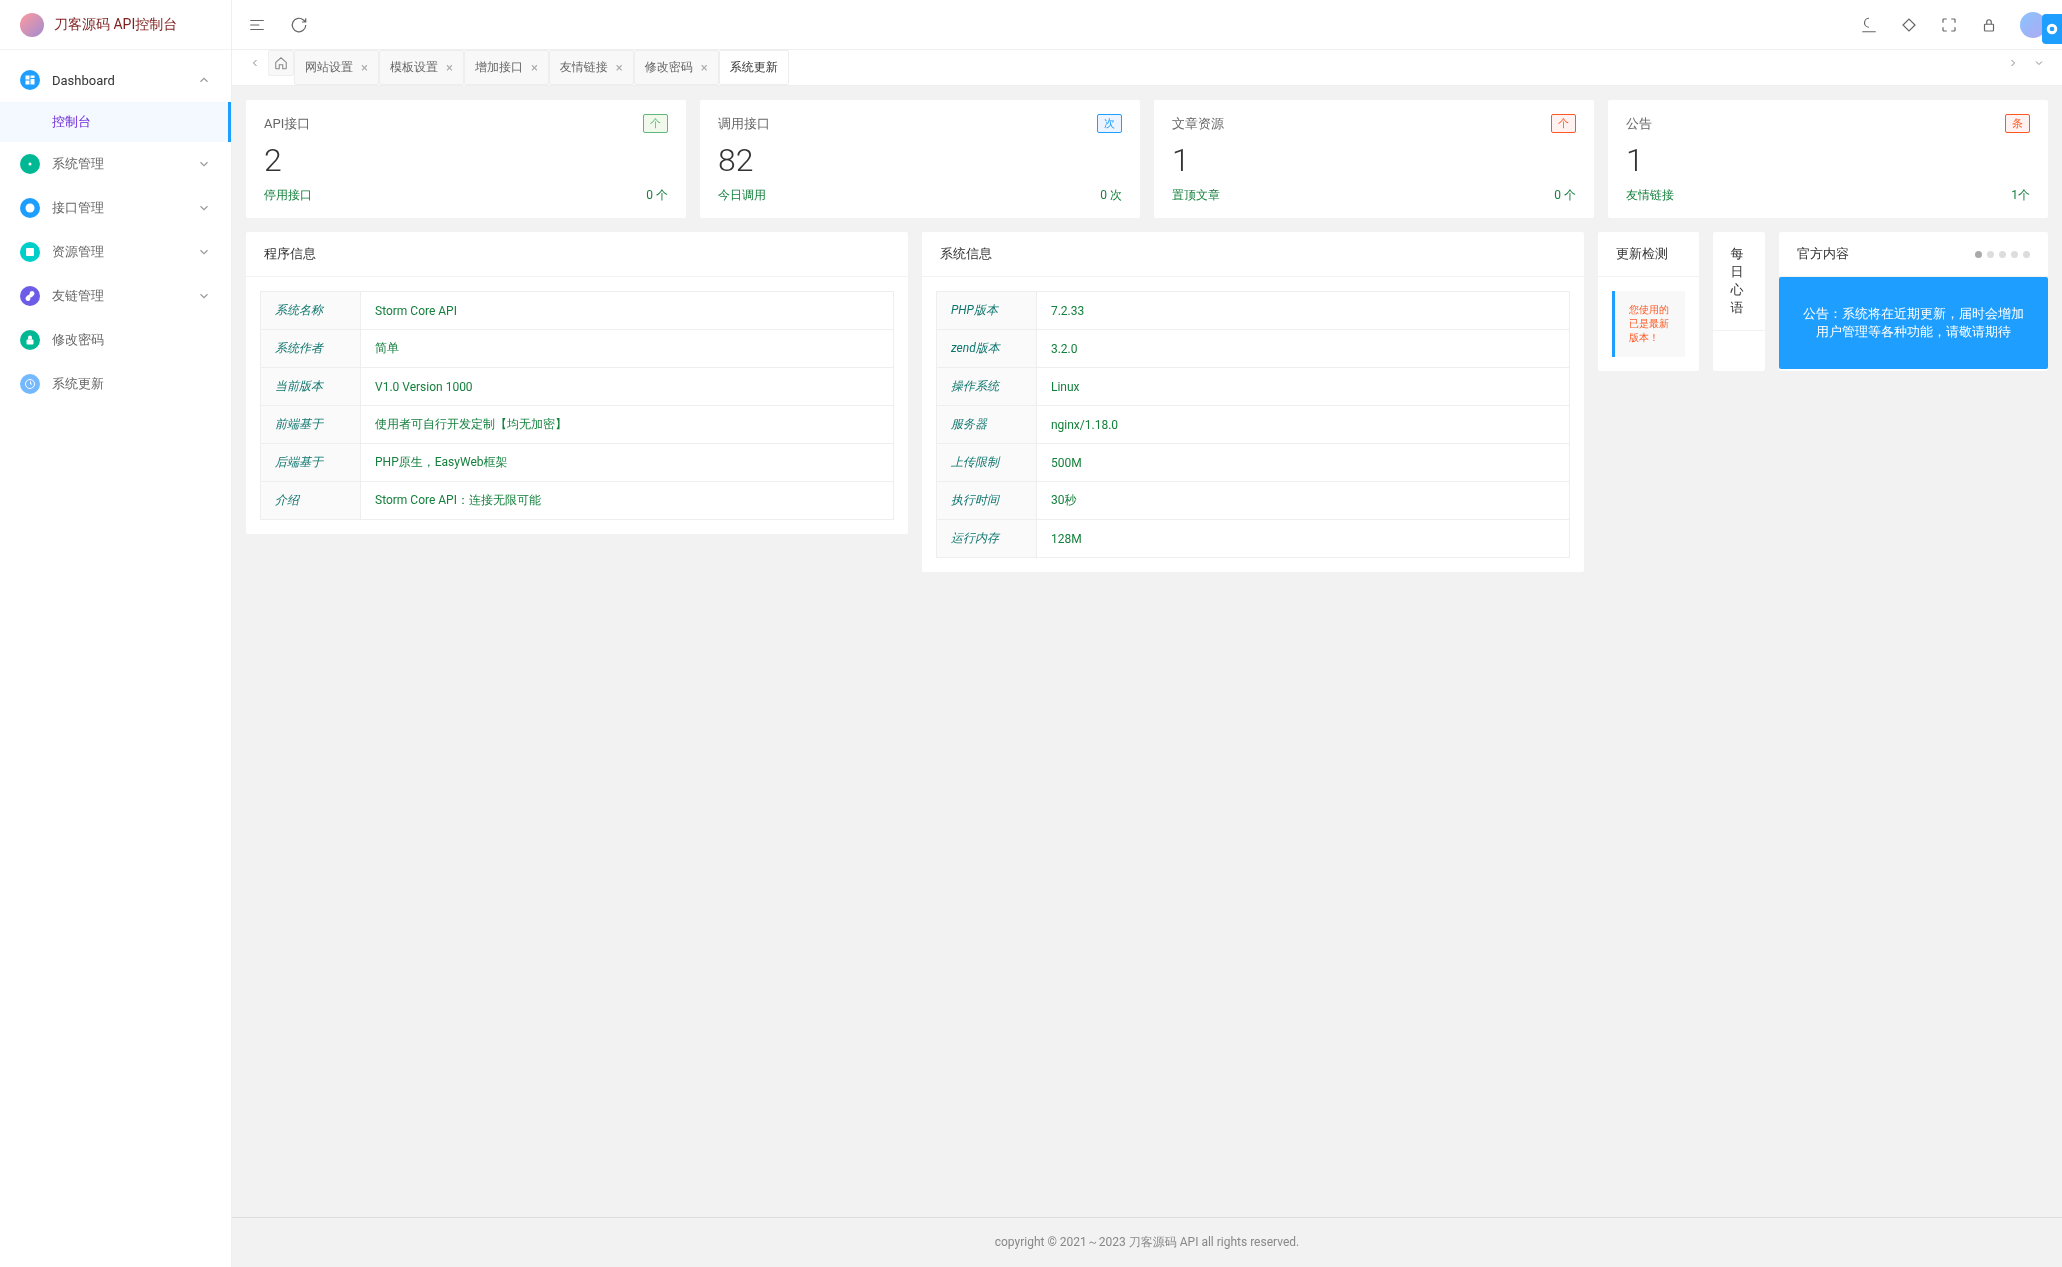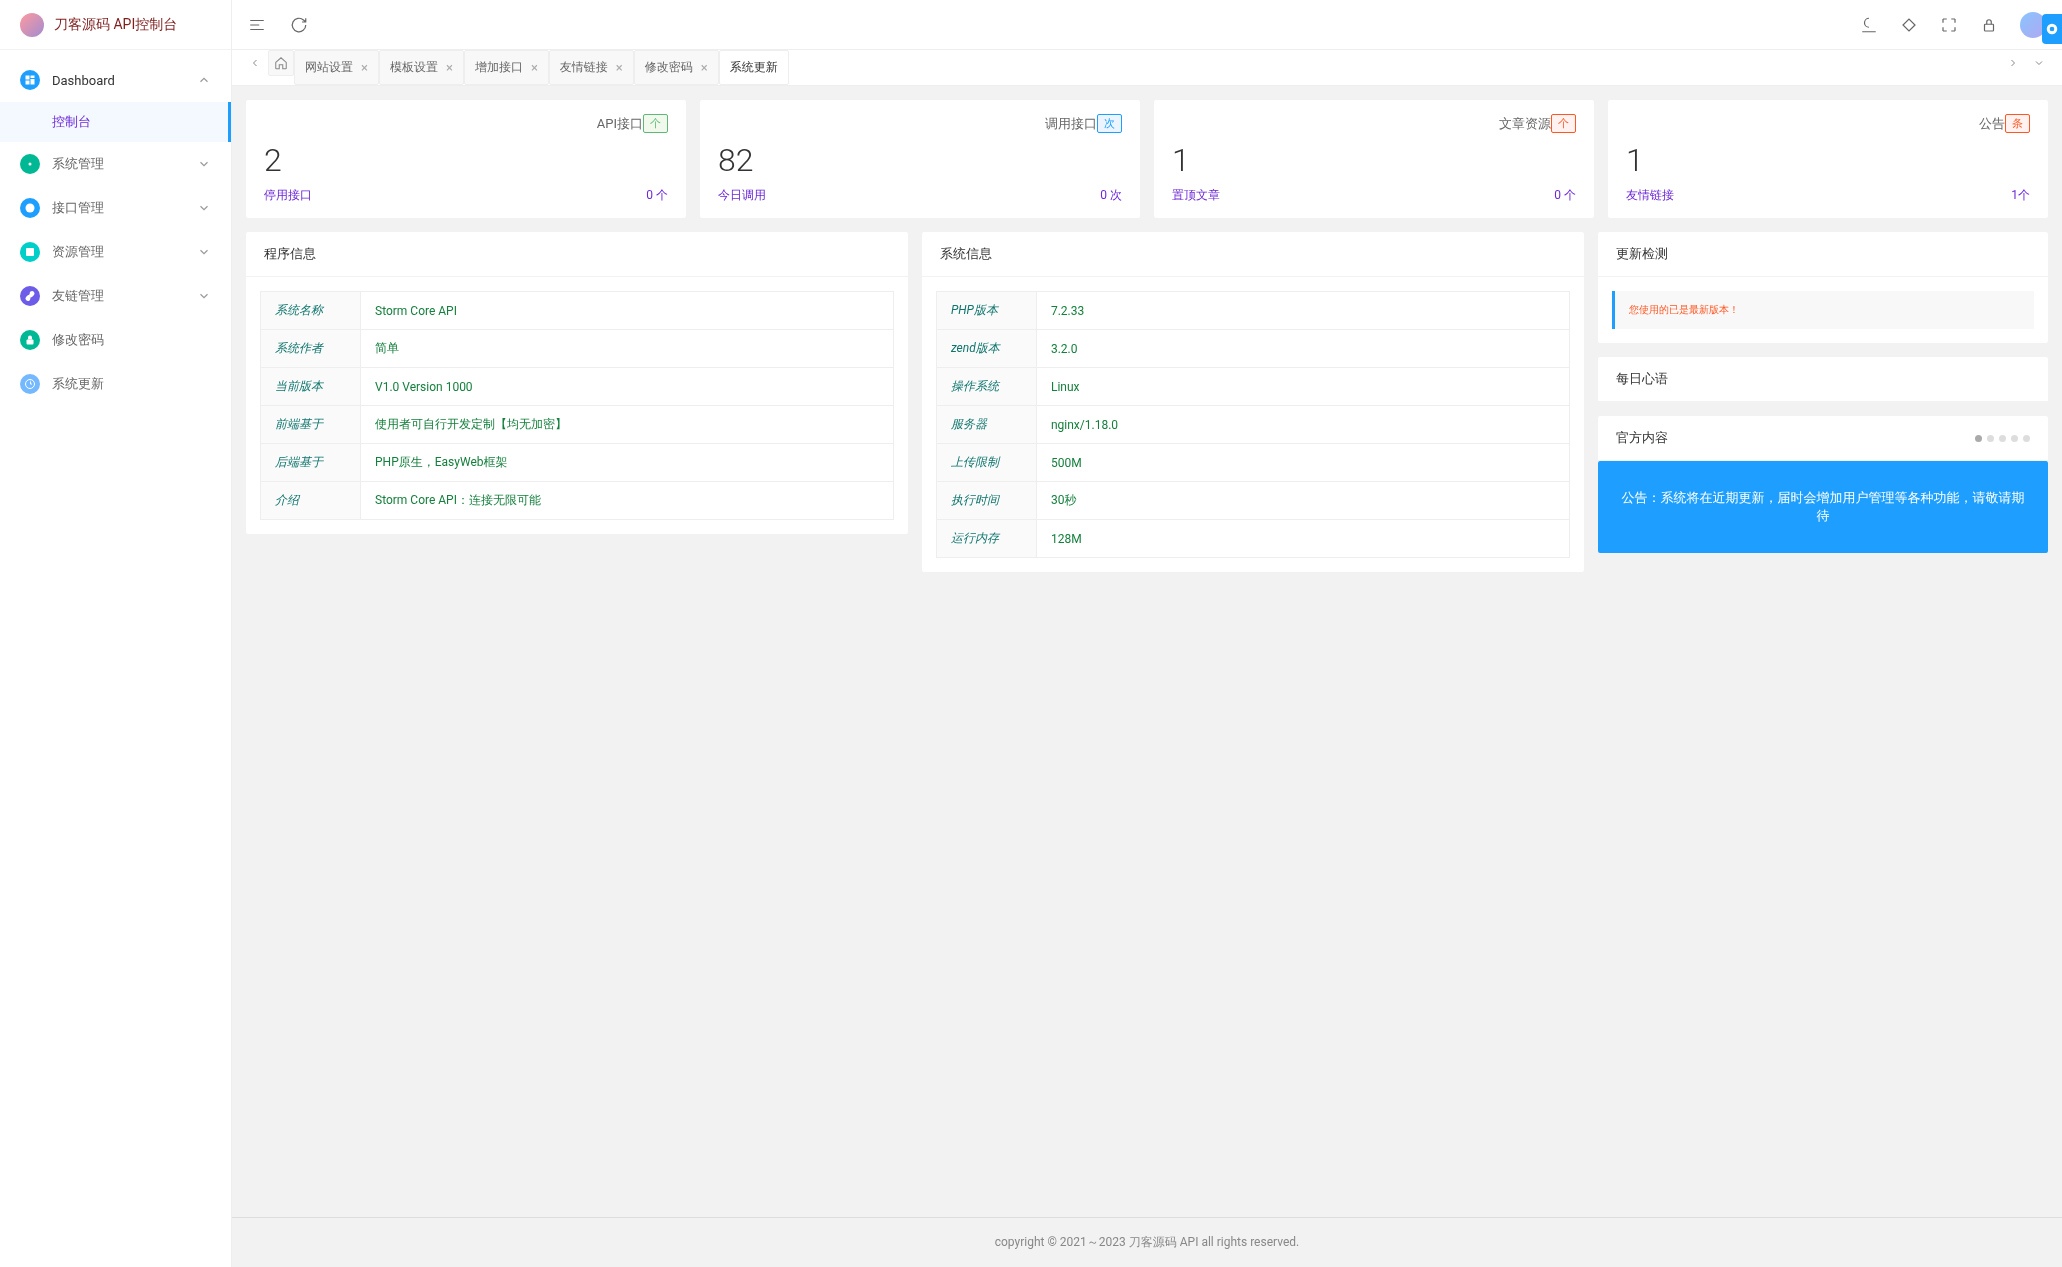--- a/index.html
+++ b/index.html
@@ -38,36 +38,36 @@
 .tab-btn{width:26px;height:26px;display:flex;align-items:center;justify-content:center;cursor:pointer;color:#888;border:1px solid transparent;border-radius:2px;}
 .tab-btn.home{border:1px solid #eee;background:#f8f8f8;}
 .tab{display:flex;align-items:center;padding:4px 10px;border:1px solid #eee;border-radius:2px;background:#f8f8f8;font-size:12px;color:#666;cursor:pointer;gap:8px;}
 .tab.active{background:#fff;color:#333;}
 .tab-close{color:#aaa;font-size:13px;line-height:1;}
 .tab-spacer{flex:1;}
 .tab-nav{width:26px;height:26px;display:flex;align-items:center;justify-content:center;cursor:pointer;color:#888;}
 .content{flex:1;overflow:auto;padding:14px;}
 .cards{display:grid;grid-template-columns:repeat(4,1fr);gap:14px;margin-bottom:14px;}
 .card{background:#fff;border-radius:2px;padding:14px 18px;}
-.card-top{display:flex;justify-content:flex-end;align-items:center;margin-bottom:8px;}
+.card-top{display:flex;justify-content:space-between;align-items:center;margin-bottom:8px;}
 .card-title{font-size:13px;color:#666;}
 .badge{font-size:11px;padding:1px 6px;border-radius:2px;border:1px solid;line-height:1.4;}
 .badge-green{color:#5FB878;border-color:#5FB878;background:#f0f9eb;}
 .badge-blue{color:#1E9FFF;border-color:#1E9FFF;background:#ecf5ff;}
 .badge-red{color:#FF5722;border-color:#FF5722;background:#fff2f0;}
 .card-val{font-size:32px;color:#333;margin-bottom:8px;font-weight:300;}
-.card-bot{display:flex;justify-content:space-between;font-size:12px;color:#6d28d9;}
+.card-bot{display:flex;justify-content:space-between;font-size:12px;color:#15803d;}
 .panels{display:grid;grid-template-columns:1fr 1fr 0.68fr;gap:14px;align-items:start;}
 .panel{background:#fff;border-radius:2px;}
 .panel-h{padding:13px 18px;font-size:13px;color:#333;border-bottom:1px solid #f2f2f2;}
 .panel-b{padding:14px;}
 .tbl{width:100%;border-collapse:collapse;border:1px solid #eee;}
 .tbl td{border:1px solid #eee;padding:10px 14px;font-size:12px;color:#15803d;}
 .tbl td:first-child{width:100px;background:#fafafa;color:#0f766e;font-style:italic;}
-.sidecol{display:flex;flex-direction:column;gap:14px;}
+.sidecol{display:flex;flex-direction:row;gap:14px;}
 .alert{margin:0;padding:12px 14px;font-size:10px;border-left:3px solid #1E9FFF;background:#f8f8f8;}
 .alert-red{color:#FF5722;}
 .carousel{background:#1E9FFF;color:#fff;padding:28px 18px;text-align:center;font-size:13px;border-radius:2px;}
 .panel-hf{display:flex;justify-content:space-between;align-items:center;padding:13px 18px;border-bottom:1px solid #f2f2f2;}
 .dots{display:flex;gap:5px;}
 .dot{width:7px;height:7px;border-radius:50%;background:#ddd;}
 .dot.active{background:#aaa;}
 .footer{padding:16px;text-align:center;font-size:12px;color:#888;background:#f2f2f2;border-top:1px solid #ddd;}
 .drawer-tab{position:fixed;right:0;top:14px;width:20px;height:30px;background:#1E9FFF;border-radius:4px 0 0 4px;display:flex;align-items:center;justify-content:center;cursor:pointer;}
 .drawer-tab svg{width:14px;height:14px;fill:#fff;}

